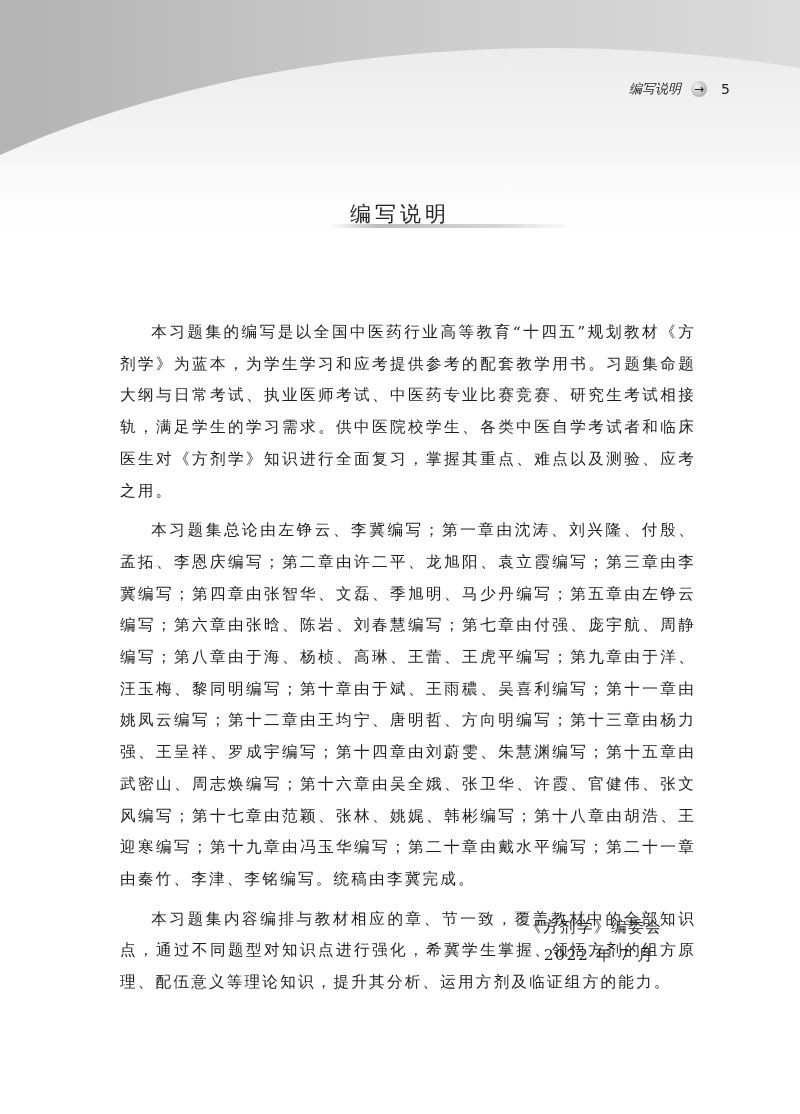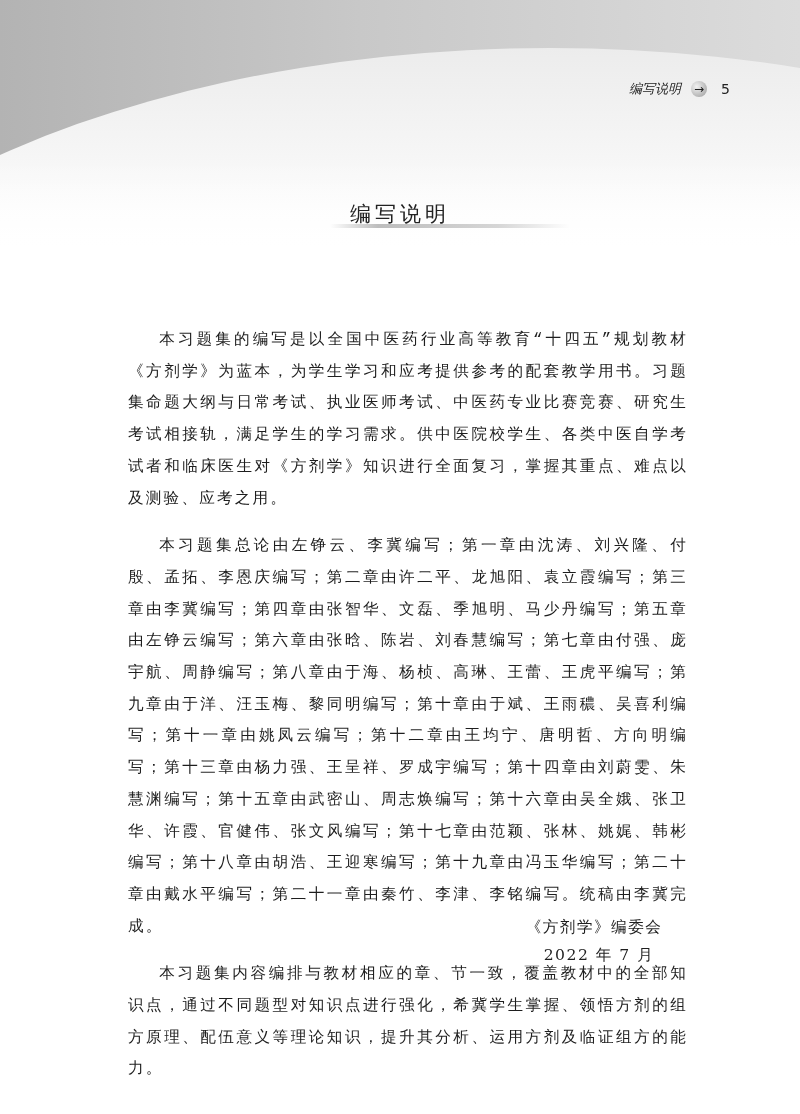--- a/index.html
+++ b/index.html
@@ -44,21 +44,21 @@
   }
   .title-underline {
     position: absolute; left: 330px; top: 224px; width: 240px; height: 4px;
     background: linear-gradient(90deg, rgba(180,180,180,0) 0%, #bdbdbd 20%, #d6d6d6 70%, rgba(220,220,220,0) 100%);
   }
   .body-text {
     position: absolute; left: 112px; top: 309px; width: 592px;
     font-size: 15.6px; line-height: 31.7px; letter-spacing: 2.2px;
     text-align: justify;
   }
-  .body-text p { margin: 16px; text-indent: 2em; font-family: Liberation Mono, monospace; }
+  .body-text p { margin: 8px; text-indent: 2em; }
   .signature {
     position: absolute; left: 510px; top: 913px; width: 180px;
     font-size: 15.6px; line-height: 28px; text-align: center; letter-spacing: 1.5px;
   }
   .sig-line-1 { display: block; margin-left: -12px; }
   .sig-line-2 { display: block; margin-left: -2px; }
 </style>
 </head>
 <body>
 

